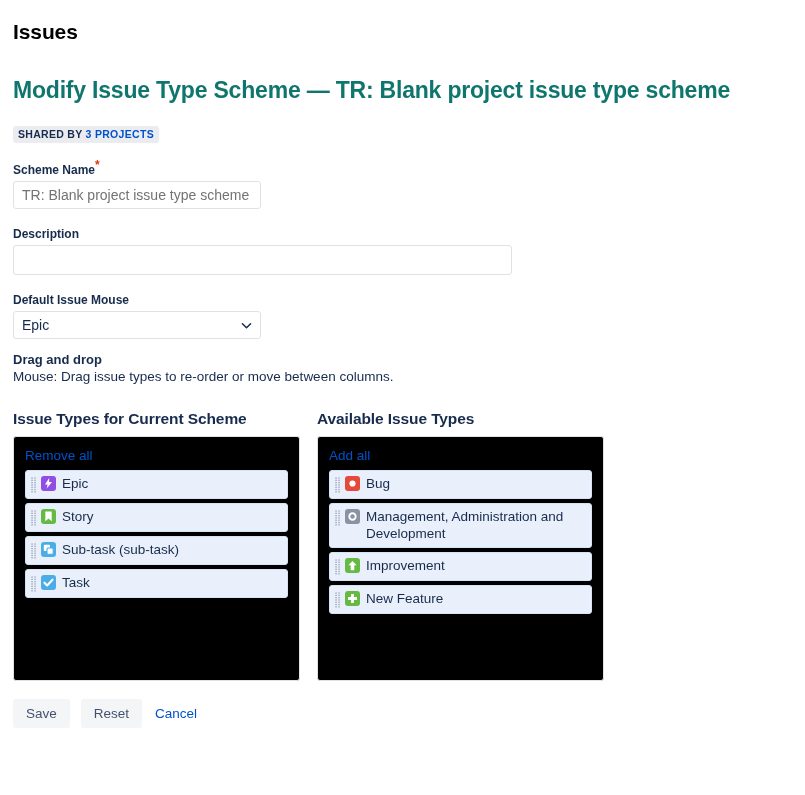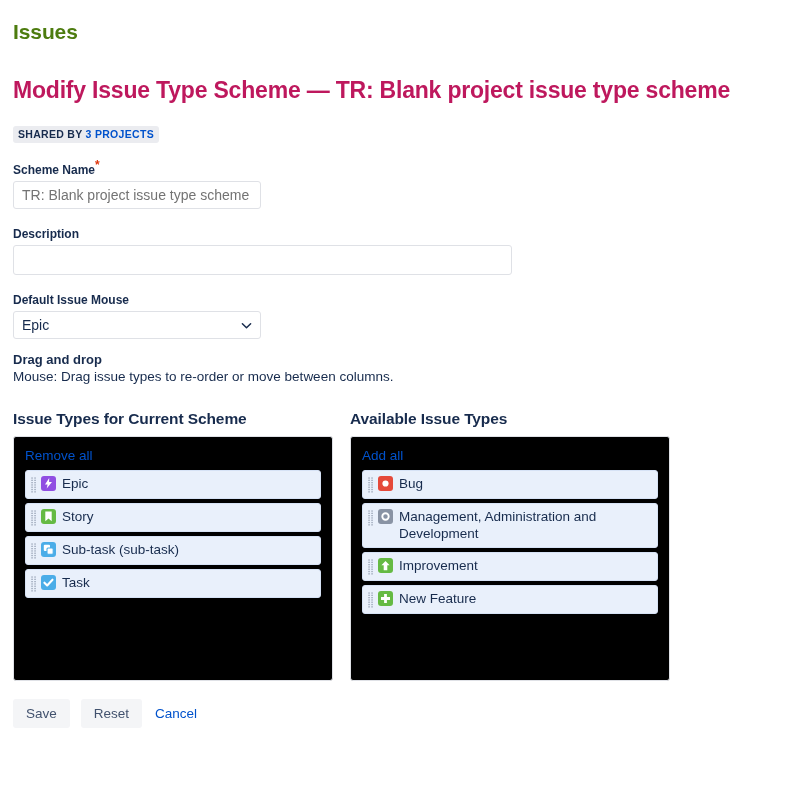--- a/index.html
+++ b/index.html
@@ -8,25 +8,25 @@
     width: 805px; height: 795px;
     background: #ffffff;
     font-family: "Liberation Sans", sans-serif;
     color: #172b4d;
     -webkit-font-smoothing: antialiased;
   }
   .page { position: relative; width: 805px; height: 795px; padding: 0 13px; }
 
   
   .issues-title {
-    font-size: 21px; font-weight: 700; color: #4d7c0f;
+    font-size: 21px; font-weight: 700; color: #000000;
     letter-spacing: -0.1px; margin: 0; padding-top: 20px;
   }
   .scheme-title {
-    font-size: 23px; font-weight: 700; color: #be185d;
+    font-size: 23px; font-weight: 700; color: #0f766e;
     letter-spacing: -0.2px; margin: 0; padding-top: 33px; white-space: nowrap;
   }
   .shared-badge {
     display: inline-block; margin-top: 22px;
     background: #ebecf0; border-radius: 3px;
     padding: 2px 5px 3px 5px;
     font-size: 10.5px; font-weight: 700; letter-spacing: 0.3px;
     color: #172b4d; text-transform: uppercase;
   }
   .shared-badge .cnt { color: #0052cc; }
@@ -62,21 +62,21 @@
     position: absolute; right: 9px; top: 9px;
     pointer-events: none; width: 11px; height: 11px;
   }
 
   
   .dnd-head { font-size: 13px; font-weight: 700; margin-top: 9px; }
   .dnd-line { font-size: 13.5px; color: #172b4d; line-height: 19px; }
 
   
   .columns { display: flex; margin-top: 24px; gap: 17px; }
-  .col { width: 320px; }
+  .col { width: 287px; }
   .col-head {
     font-size: 15.5px; font-weight: 700; color: #172b4d;
     margin-bottom: 8px; letter-spacing: -0.1px;
   }
   .col-card {
     border: 1px solid #dfe1e6; border-radius: 3px;
     background: #000000; height: 245px; padding: 9px 11px 27px 11px;
     overflow: hidden;
   }
   .col-action {

